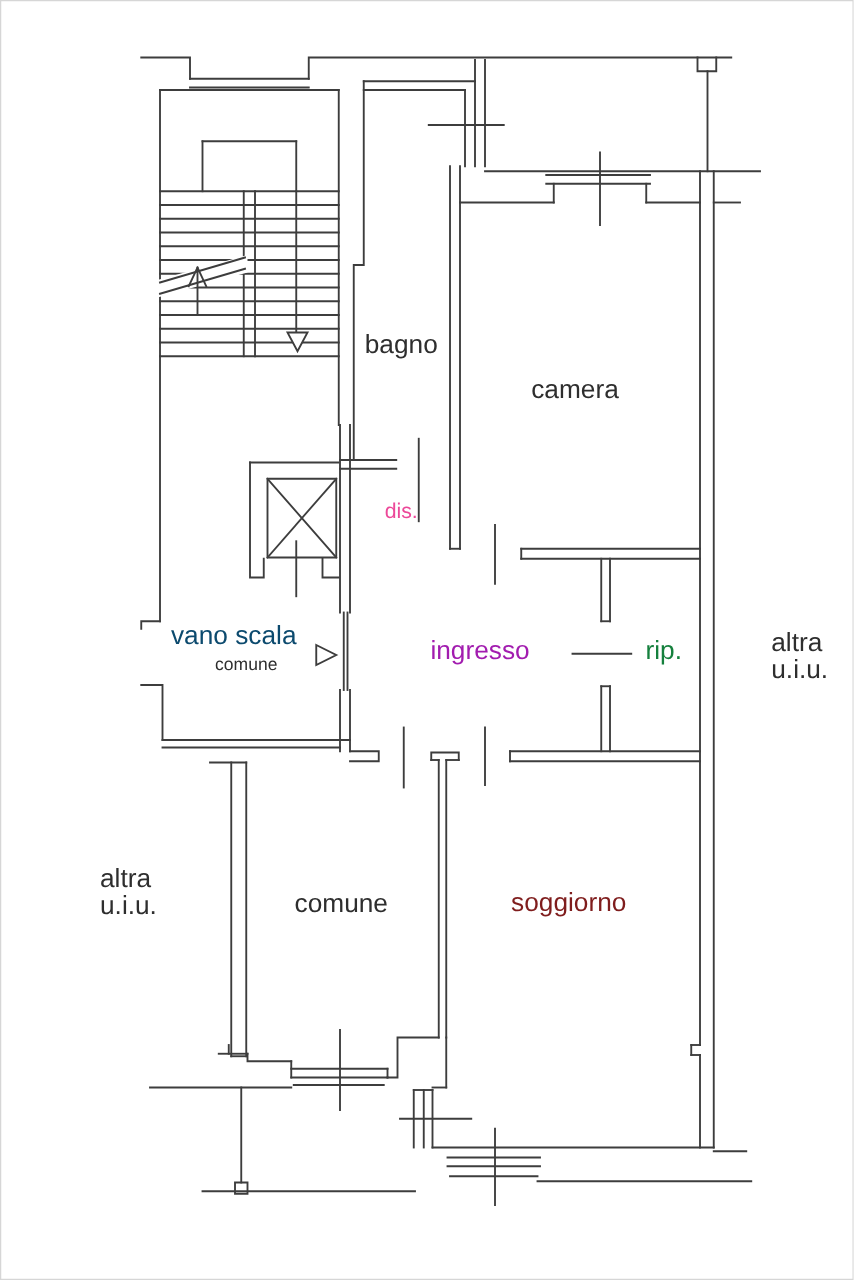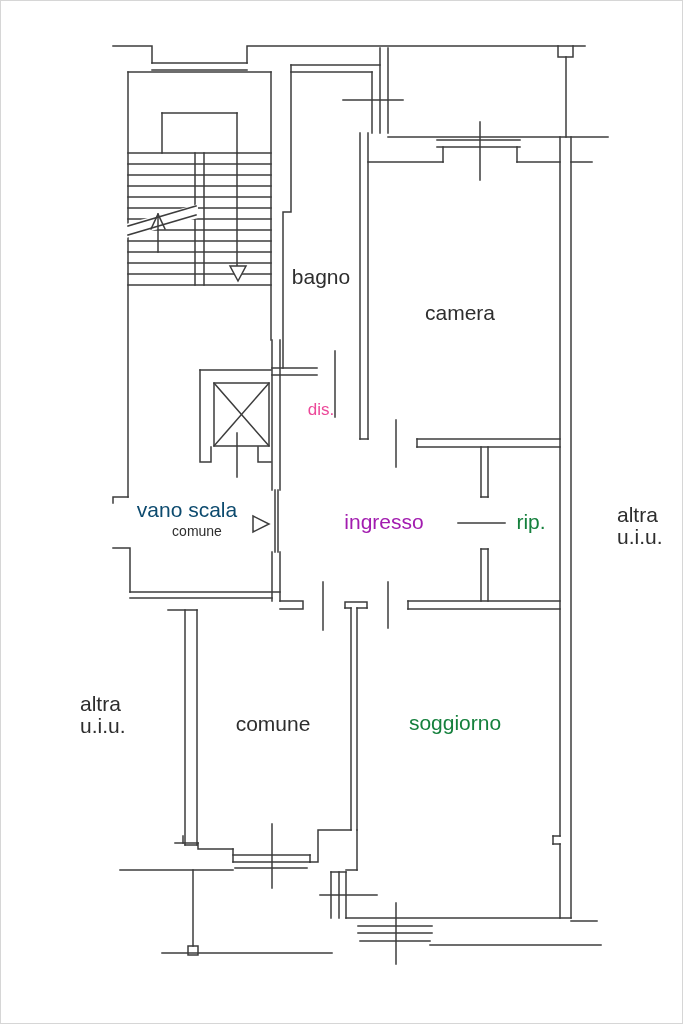--- a/index.html
+++ b/index.html
@@ -185,16 +185,16 @@
       <div class="room-label center" style="left: 321px; top: 409px; font-size: 17px; color: #ec4899;">dis.</div>
       <div class="room-label center" style="left: 187px; top: 509px; font-size: 21px; color: #0c4a6e;">vano scala</div>
       <div class="room-label center" style="left: 197px; top: 531px; font-size: 14px; color: rgb(46, 46, 46);">comune</div>
       <div class="room-label center" style="left: 384px; top: 521px; font-size: 21px; color: #a21caf;">ingresso</div>
       <div class="room-label center" style="left: 531px; top: 521px; font-size: 21px; color: #15803d;">rip.</div>
       <div class="room-label left" style="left: 617px; top: 514px; font-size: 21px; color: rgb(46, 46, 46);">altra</div>
       <div class="room-label left" style="left: 617px; top: 536px; font-size: 21px; color: rgb(46, 46, 46);">u.i.u.</div>
       <div class="room-label left" style="left: 80px; top: 703px; font-size: 21px; color: rgb(46, 46, 46);">altra</div>
       <div class="room-label left" style="left: 80px; top: 725px; font-size: 21px; color: rgb(46, 46, 46);">u.i.u.</div>
       <div class="room-label center" style="left: 273px; top: 723px; font-size: 21px; color: rgb(46, 46, 46);">comune</div>
-      <div class="room-label center" style="left: 455px; top: 722px; font-size: 21px; color: #15803d;">soggiorno</div>
+      <div class="room-label center" style="left: 455px; top: 722px; font-size: 21px; color: #7f1d1d;">soggiorno</div>
     </div>
   <div id="plan-frame" style="border-color: rgb(214, 214, 214);"></div>
 </div>
 
 </body></html>

